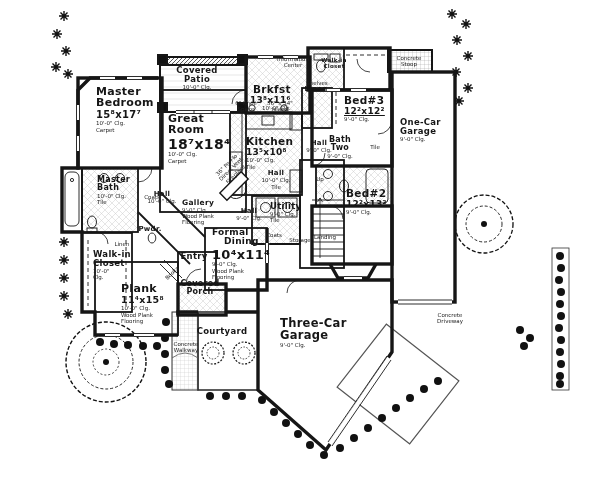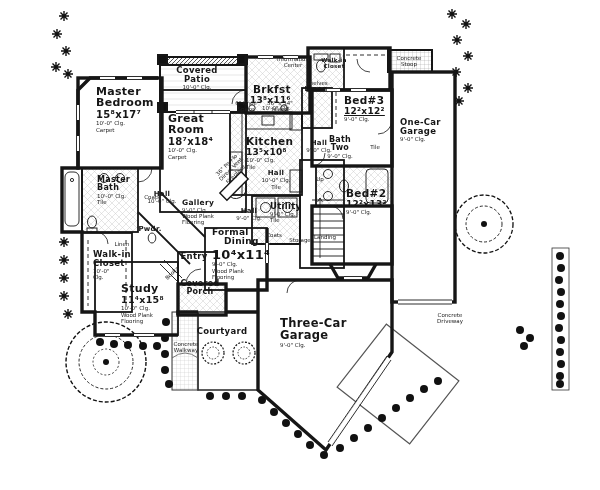--- a/index.html
+++ b/index.html
@@ -327,30 +327,30 @@
         <div class="rl-small">10'-0" Clg.</div>
         <div class="rl-small">Tile</div>
       </div>
       <div class="room-label" style="left: 93px; top: 250px;">
         <div class="rl-name" style="font-size: 8.5px;">Walk-in</div>
         <div class="rl-name" style="font-size: 8.5px;">Closet</div>
         <div class="rl-small">10'-0"</div>
         <div class="rl-small">Clg.</div>
       </div>
       <div class="room-label" style="left: 121px; top: 283px;">
-        <div class="rl-name" style="font-size: 11px;">Study</div>
+        <div class="rl-name" style="font-size: 11px;">Plank</div>
         <div class="rl-dims" style="font-size: 9.5px;">11⁴x15⁸</div>
         <div class="rl-small">10'-0" Clg.</div>
         <div class="rl-small">Wood Plank</div>
         <div class="rl-small">Flooring</div>
       </div>
       <div class="room-label" style="left: 168px; top: 113px;">
         <div class="rl-name" style="font-size: 11px;">Great</div>
         <div class="rl-name" style="font-size: 11px;">Room</div>
-        <div class="rl-dims" style="font-size: 10px;">18⁷x18⁴</div>
+        <div class="rl-dims" style="font-size: 14px;">18⁷x18⁴</div>
         <div class="rl-small">10'-0" Clg.</div>
         <div class="rl-small">Carpet</div>
       </div>
       <div class="room-label center" style="left: 197px; top: 66px;">
         <div class="rl-name" style="font-size: 8.5px;">Covered</div>
         <div class="rl-name" style="font-size: 8.5px;">Patio</div>
         <div class="rl-small">10'-0" Clg.</div>
       </div>
       <div class="room-label" style="left: 250px; top: 84px; text-align: right;">
         <div class="rl-name" style="font-size: 10.5px;">Brkfst</div>

